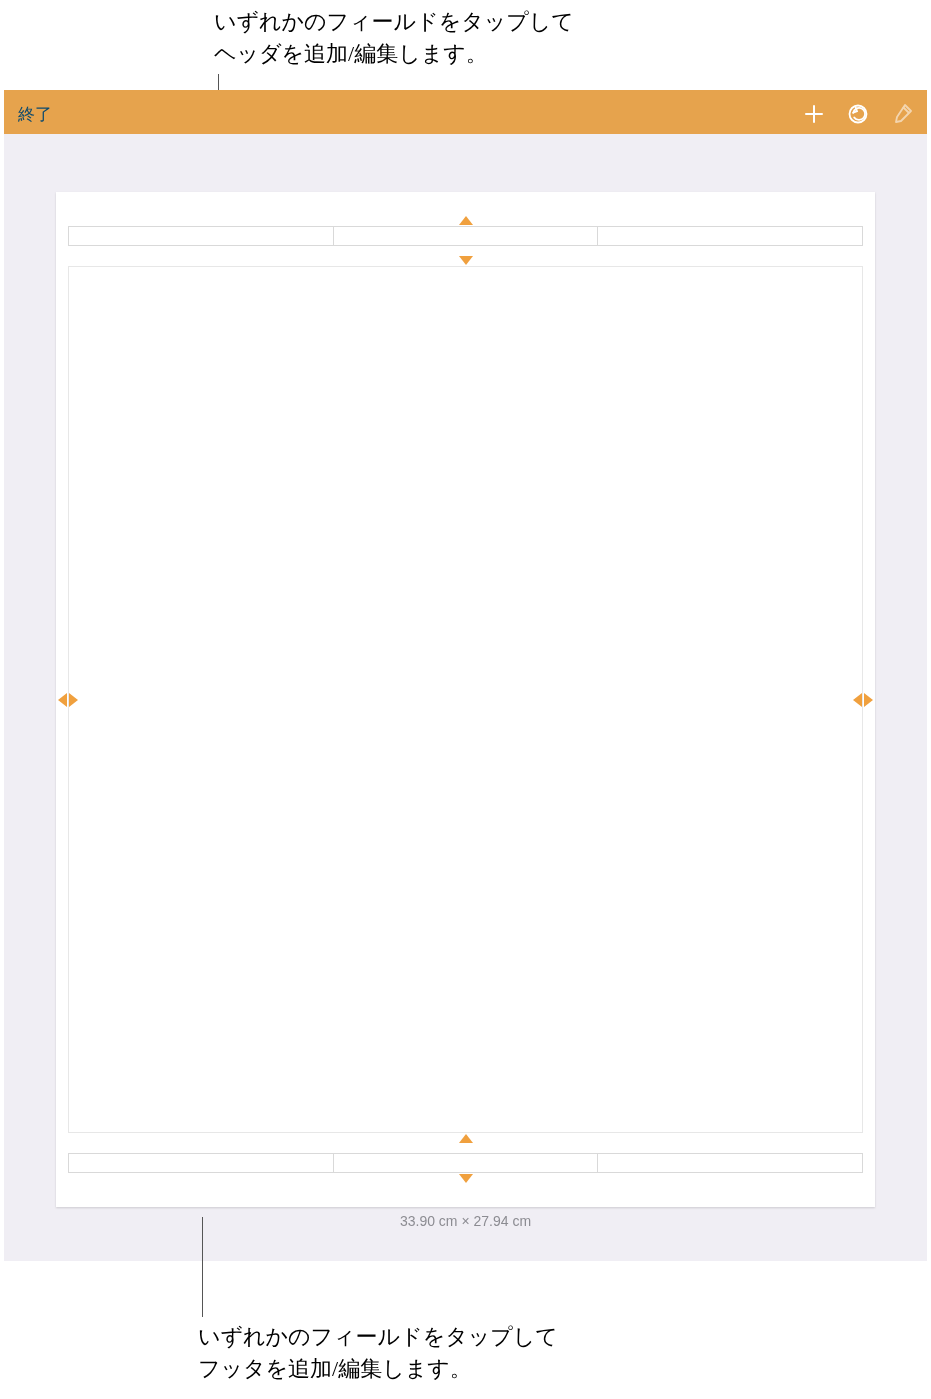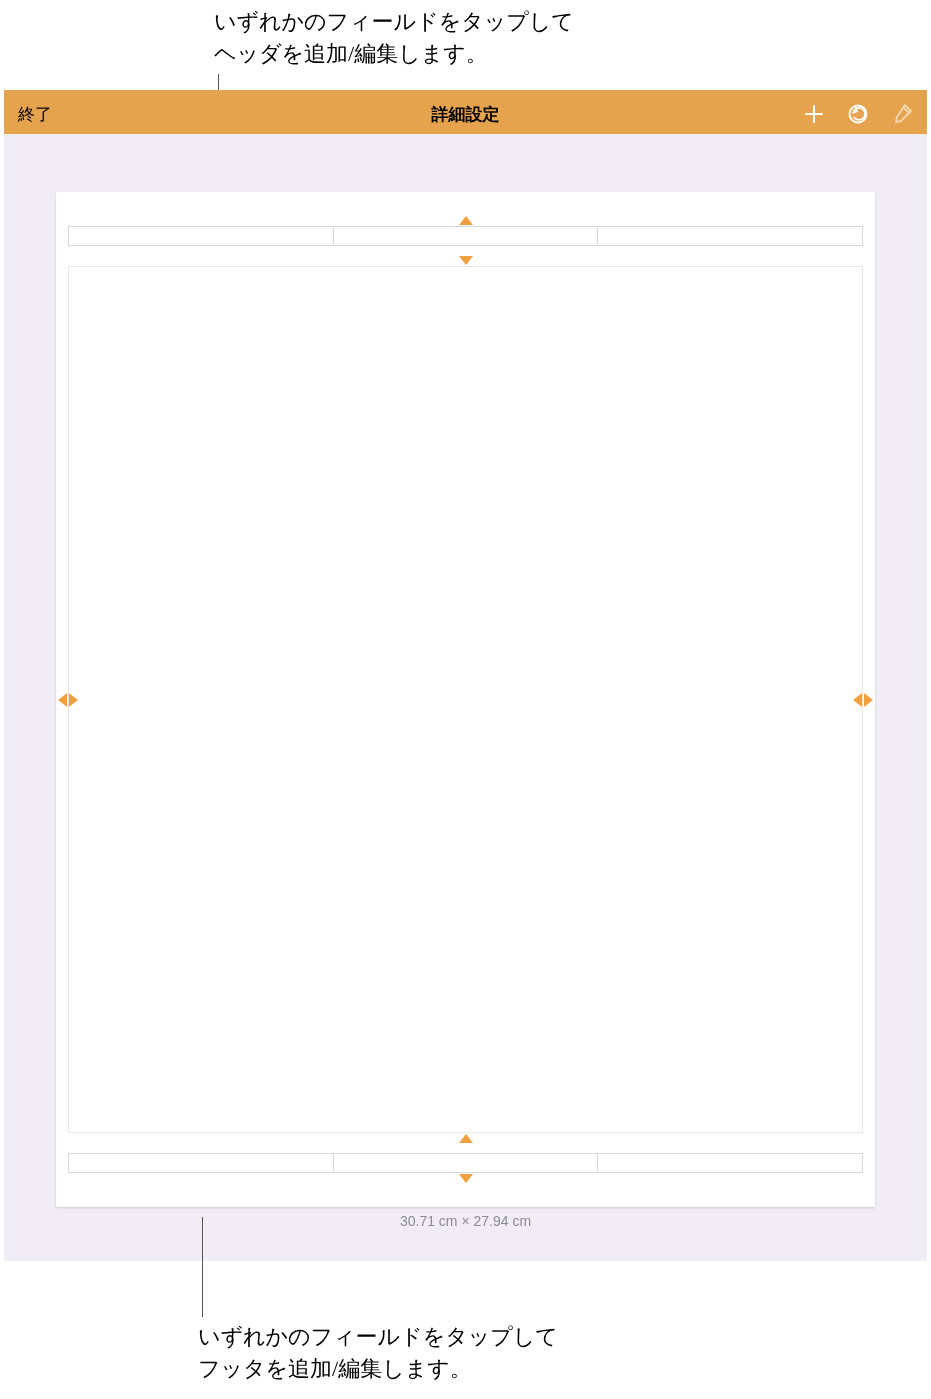--- a/index.html
+++ b/index.html
@@ -30,21 +30,21 @@
   .toolbar {
     position: absolute;
     top: 90px;
     left: 4px;
     right: 4px;
     height: 48px;
     background: #e6a34d;
     display: flex;
     align-items: center;
     padding: 0 14px;
-    color: #000000;
+    color: #0c4a6e;
     font-size: 17px;
   }
   .toolbar .title {
     position: absolute;
     left: 0; right: 0;
     text-align: center;
     font-weight: 600;
     pointer-events: none;
   }
   .toolbar .right {
@@ -122,21 +122,20 @@
 </head>
 <body>
 
 <div class="callout" style="top:6px; left:214px;">いずれかのフィールドをタップして
 ヘッダを追加/編集します。</div>
 
 <div class="leader" style="top:74px; left:218px; width:1px; height:158px;"></div>
 
 <div class="toolbar">
   <span>終了</span>
-  <span class="title">詳細設定</span>
   <div class="right">
     <span>
       <svg width="22" height="22" viewBox="0 0 22 22">
         <line x1="11" y1="3" x2="11" y2="19" stroke="#fff" stroke-width="2" stroke-linecap="round"></line>
         <line x1="3" y1="11" x2="19" y2="11" stroke="#fff" stroke-width="2" stroke-linecap="round"></line>
       </svg>
     </span>
     <span>
       <svg width="22" height="22" viewBox="0 0 22 22">
         <circle cx="11" cy="11" r="8.5" fill="none" stroke="#fff" stroke-width="1.8"></circle>
@@ -175,19 +174,19 @@
     <div class="tri down" style="top:64px; left:50%; margin-left:-7px;"></div>
     <div class="tri up" style="bottom:64px; left:50%; margin-left:-7px;"></div>
     <div class="tri down" style="bottom:24px; left:50%; margin-left:-7px;"></div>
 
     <div class="tri left" style="top:50%; left:2px;  margin-top:-7px;"></div>
     <div class="tri right" style="top:50%; left:13px; margin-top:-7px;"></div>
     <div class="tri left" style="top:50%; right:13px; margin-top:-7px;"></div>
     <div class="tri right" style="top:50%; right:2px;  margin-top:-7px;"></div>
   </div>
 
-  <div class="page-size" style="bottom:32px;">30.71 cm × 27.94 cm</div>
+  <div class="page-size" style="bottom:32px;">33.90 cm × 27.94 cm</div>
 </div>
 
 <div class="callout" style="bottom:14px; left:198px;">いずれかのフィールドをタップして
 フッタを追加/編集します。</div>
 
 <div class="leader" style="bottom:82px; left:202px; width:1px; height:100px;"></div>
 
 </body></html>

